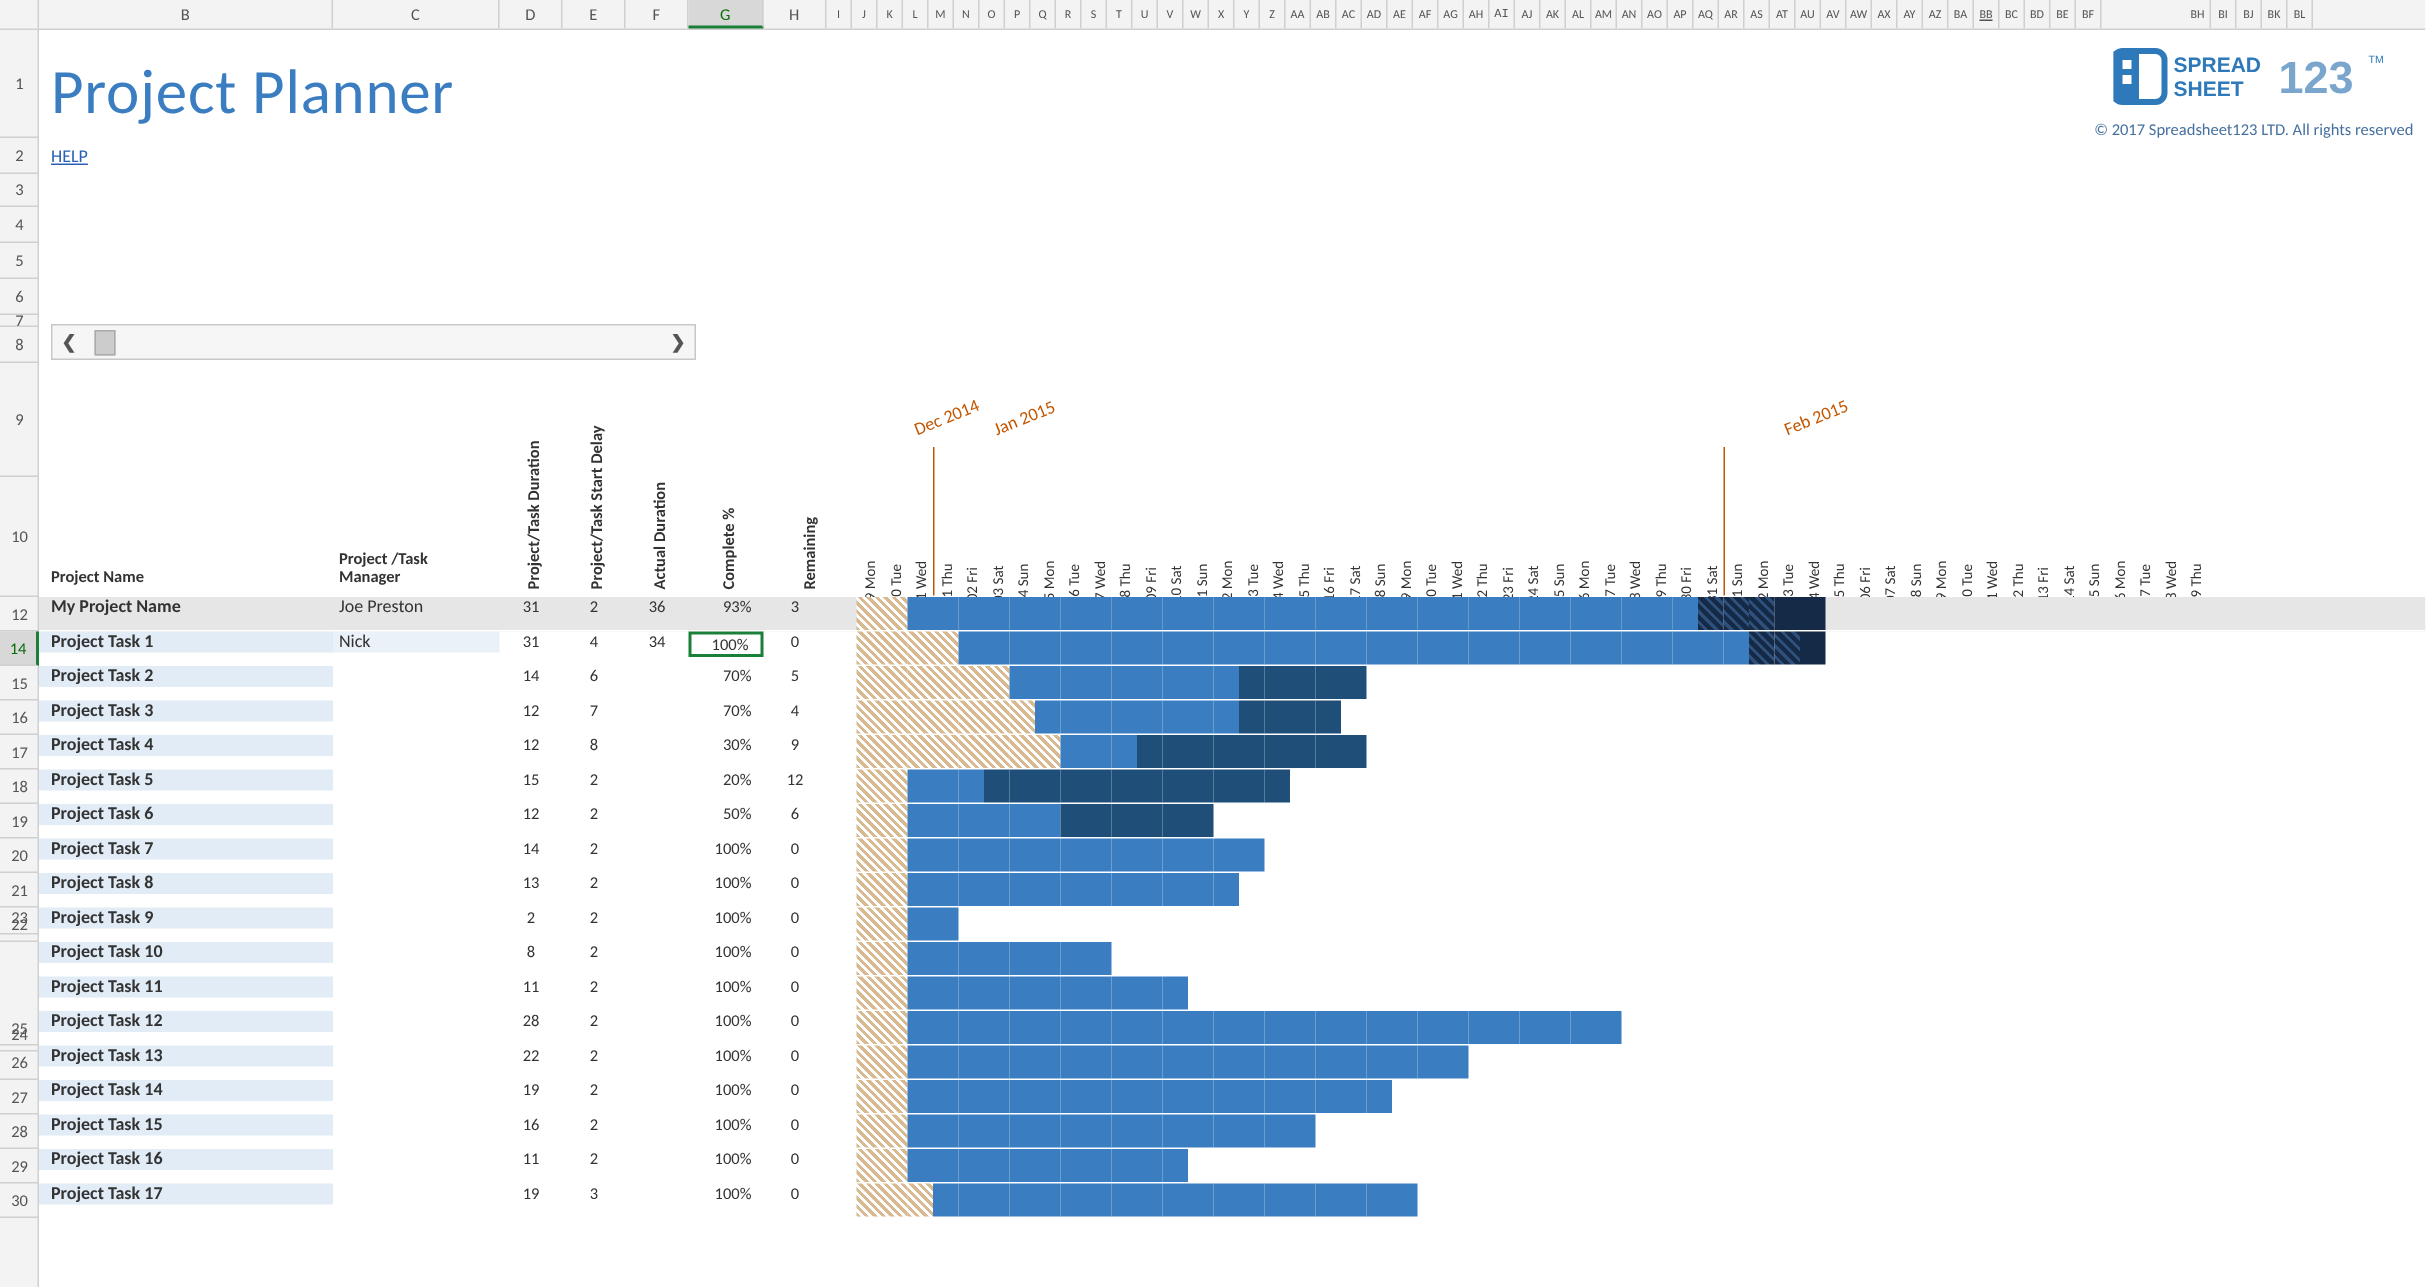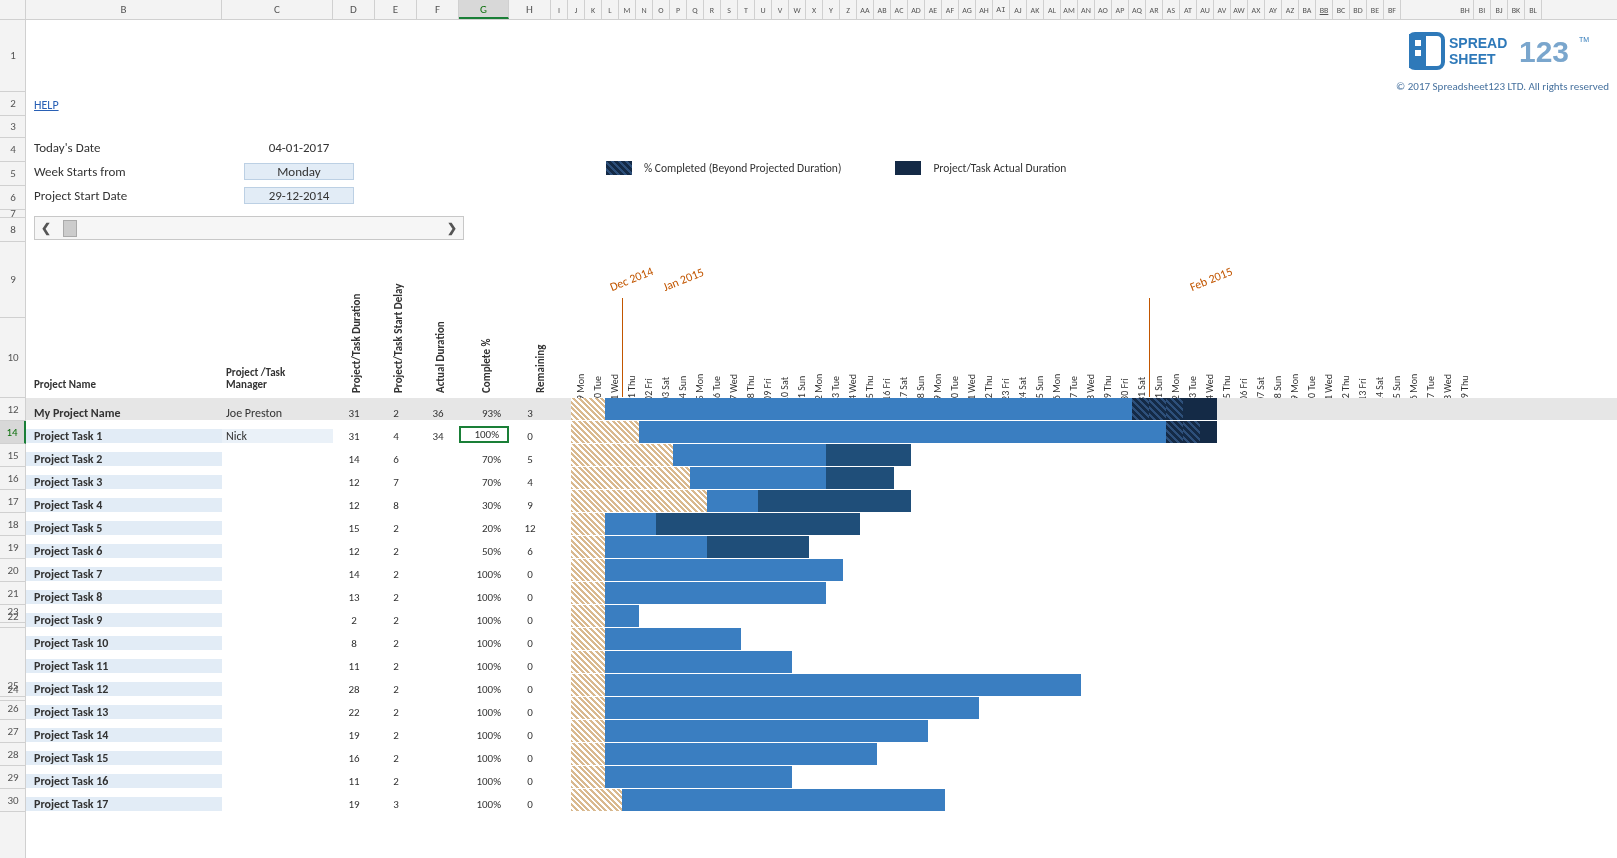--- a/index.html
+++ b/index.html
@@ -62,21 +62,21 @@
   
   .hdrrow{height:80px;position:relative;border-bottom:1px solid #fff;}
   .hdrrow .hcell{position:absolute;bottom:4px;font-size:11px;color:#333;font-weight:bold;}
   .hdrrow .hcell.plain{transform:none;}
   .hdrrow .rot{writing-mode:vertical-rl;transform:rotate(180deg);transform-origin:center;white-space:nowrap;height:76px;display:flex;align-items:center;justify-content:flex-start;}
   
   .datehdr{position:absolute;left:545px;top:0;right:0;height:80px;display:flex;}
   .datehdr .dh{flex:none;width:17px;font-size:10px;color:#333;position:relative;}
   .datehdr .dh span{position:absolute;bottom:2px;left:50%;transform:translateX(-50%) rotate(-90deg);transform-origin:center;white-space:nowrap;}
   
-  .drow{height:23px;display:flex;align-items:flex-end;border-bottom:1px solid #fff;position:relative;}
+  .drow{height:23px;display:flex;align-items:flex-start;border-bottom:1px solid #fff;position:relative;}
   .drow.first{background:#e6e6e6;}
   .drow .name{width:196px;padding-left:8px;font-weight:bold;font-size:12px;display:flex;align-items:center;background:var(--fill-lightblue);}
   .drow.first .name{background:#e6e6e6;}
   .drow .mgr{width:111px;padding-left:4px;font-size:12px;display:flex;align-items:center;background:var(--fill-lighter);}
   .drow.first .mgr{background:#e6e6e6;}
   .drow .num{width:42px;text-align:center;font-size:11px;display:flex;align-items:center;justify-content:center;}
   .drow .pct{width:50px;text-align:right;padding-right:8px;font-size:11px;display:flex;align-items:center;justify-content:flex-end;}
   .drow .num.sel{border:2px solid var(--select);background:#fff;z-index:5;}
   
   .gantt{position:absolute;left:545px;top:0;right:0;height:100%;display:flex;}
@@ -187,65 +187,45 @@
       <div class="rh" style="top: 654px; height: 23px;">25</div>
       <div class="rh" style="top: 677px; height: 23px;">26</div>
       <div class="rh" style="top: 700px; height: 23px;">27</div>
       <div class="rh" style="top: 723px; height: 23px;">28</div>
       <div class="rh" style="top: 746px; height: 23px;">29</div>
       <div class="rh" style="top: 769px; height: 23px;">30</div>
     </div>
 
   <div class="grid">
 
+    <div class="title">Project Planner</div>
 
     <div class="help">HELP</div>
 
     <div class="footer">© 2017 Spreadsheet123 LTD. All rights reserved</div>
 
     <svg class="logo" viewBox="0 0 200 44">
       <rect x="0" y="4" width="34" height="34" rx="6" fill="none" stroke="#2e79b9" stroke-width="4"></rect>
       <rect x="0" y="4" width="17" height="34" fill="#2e79b9"></rect>
       <rect x="6" y="10" width="6" height="6" fill="#fff"></rect>
       <rect x="6" y="20" width="6" height="6" fill="#fff"></rect>
       <text x="40" y="18" font-family="Arial" font-size="14" fill="#2e79b9" font-weight="700">SPREAD</text>
       <text x="40" y="34" font-family="Arial" font-size="14" fill="#2e79b9" font-weight="700">SHEET</text>
       <text x="110" y="32" font-family="Arial" font-size="30" fill="#7aa6cd" font-weight="700">123</text>
       <text x="170" y="12" font-family="Arial" font-size="7" fill="#2e79b9">TM</text>
     </svg>
 
-    <div class="meta">
-      <div class="mrow">
-        <div class="lbl">Today's Date</div>
-        <div class="val">04-01-2017</div>
-      </div>
-      <div class="mrow">
-        <div class="lbl">Week Starts from</div>
-        <div class="val boxed">Monday</div>
-      </div>
-      <div class="mrow">
-        <div class="lbl">Project Start Date</div>
-        <div class="val boxed">29-12-2014</div>
-      </div>
-    </div>
 
     <div class="scroll">
       <span>❮</span>
       <div class="thumb"></div>
       <span>❯</span>
     </div>
 
     <div class="legend">
-      <div class="lrow" style="margin-top:16px;">
-        <div class="sw sw-beyond"></div>
-        <div class="ltxt">% Completed (Beyond Projected Duration)</div>
-        <div style="width:30px"></div>
-        <div class="sw sw-actual"></div>
-        <div class="ltxt">Project/Task Actual Duration</div>
-      </div>
     </div>
 
     <div class="monthlabels">
       <div class="ml" style="left:42px;top:22px;">Dec 2014</div>
       <div class="tick" style="left:51px;"></div>
       <div class="ml" style="left:95px;top:22px;">Jan 2015</div>
       <div class="tick" style="left:578px;"></div>
       <div class="ml" style="left:622px;top:22px;">Feb 2015</div>
     </div>
 

